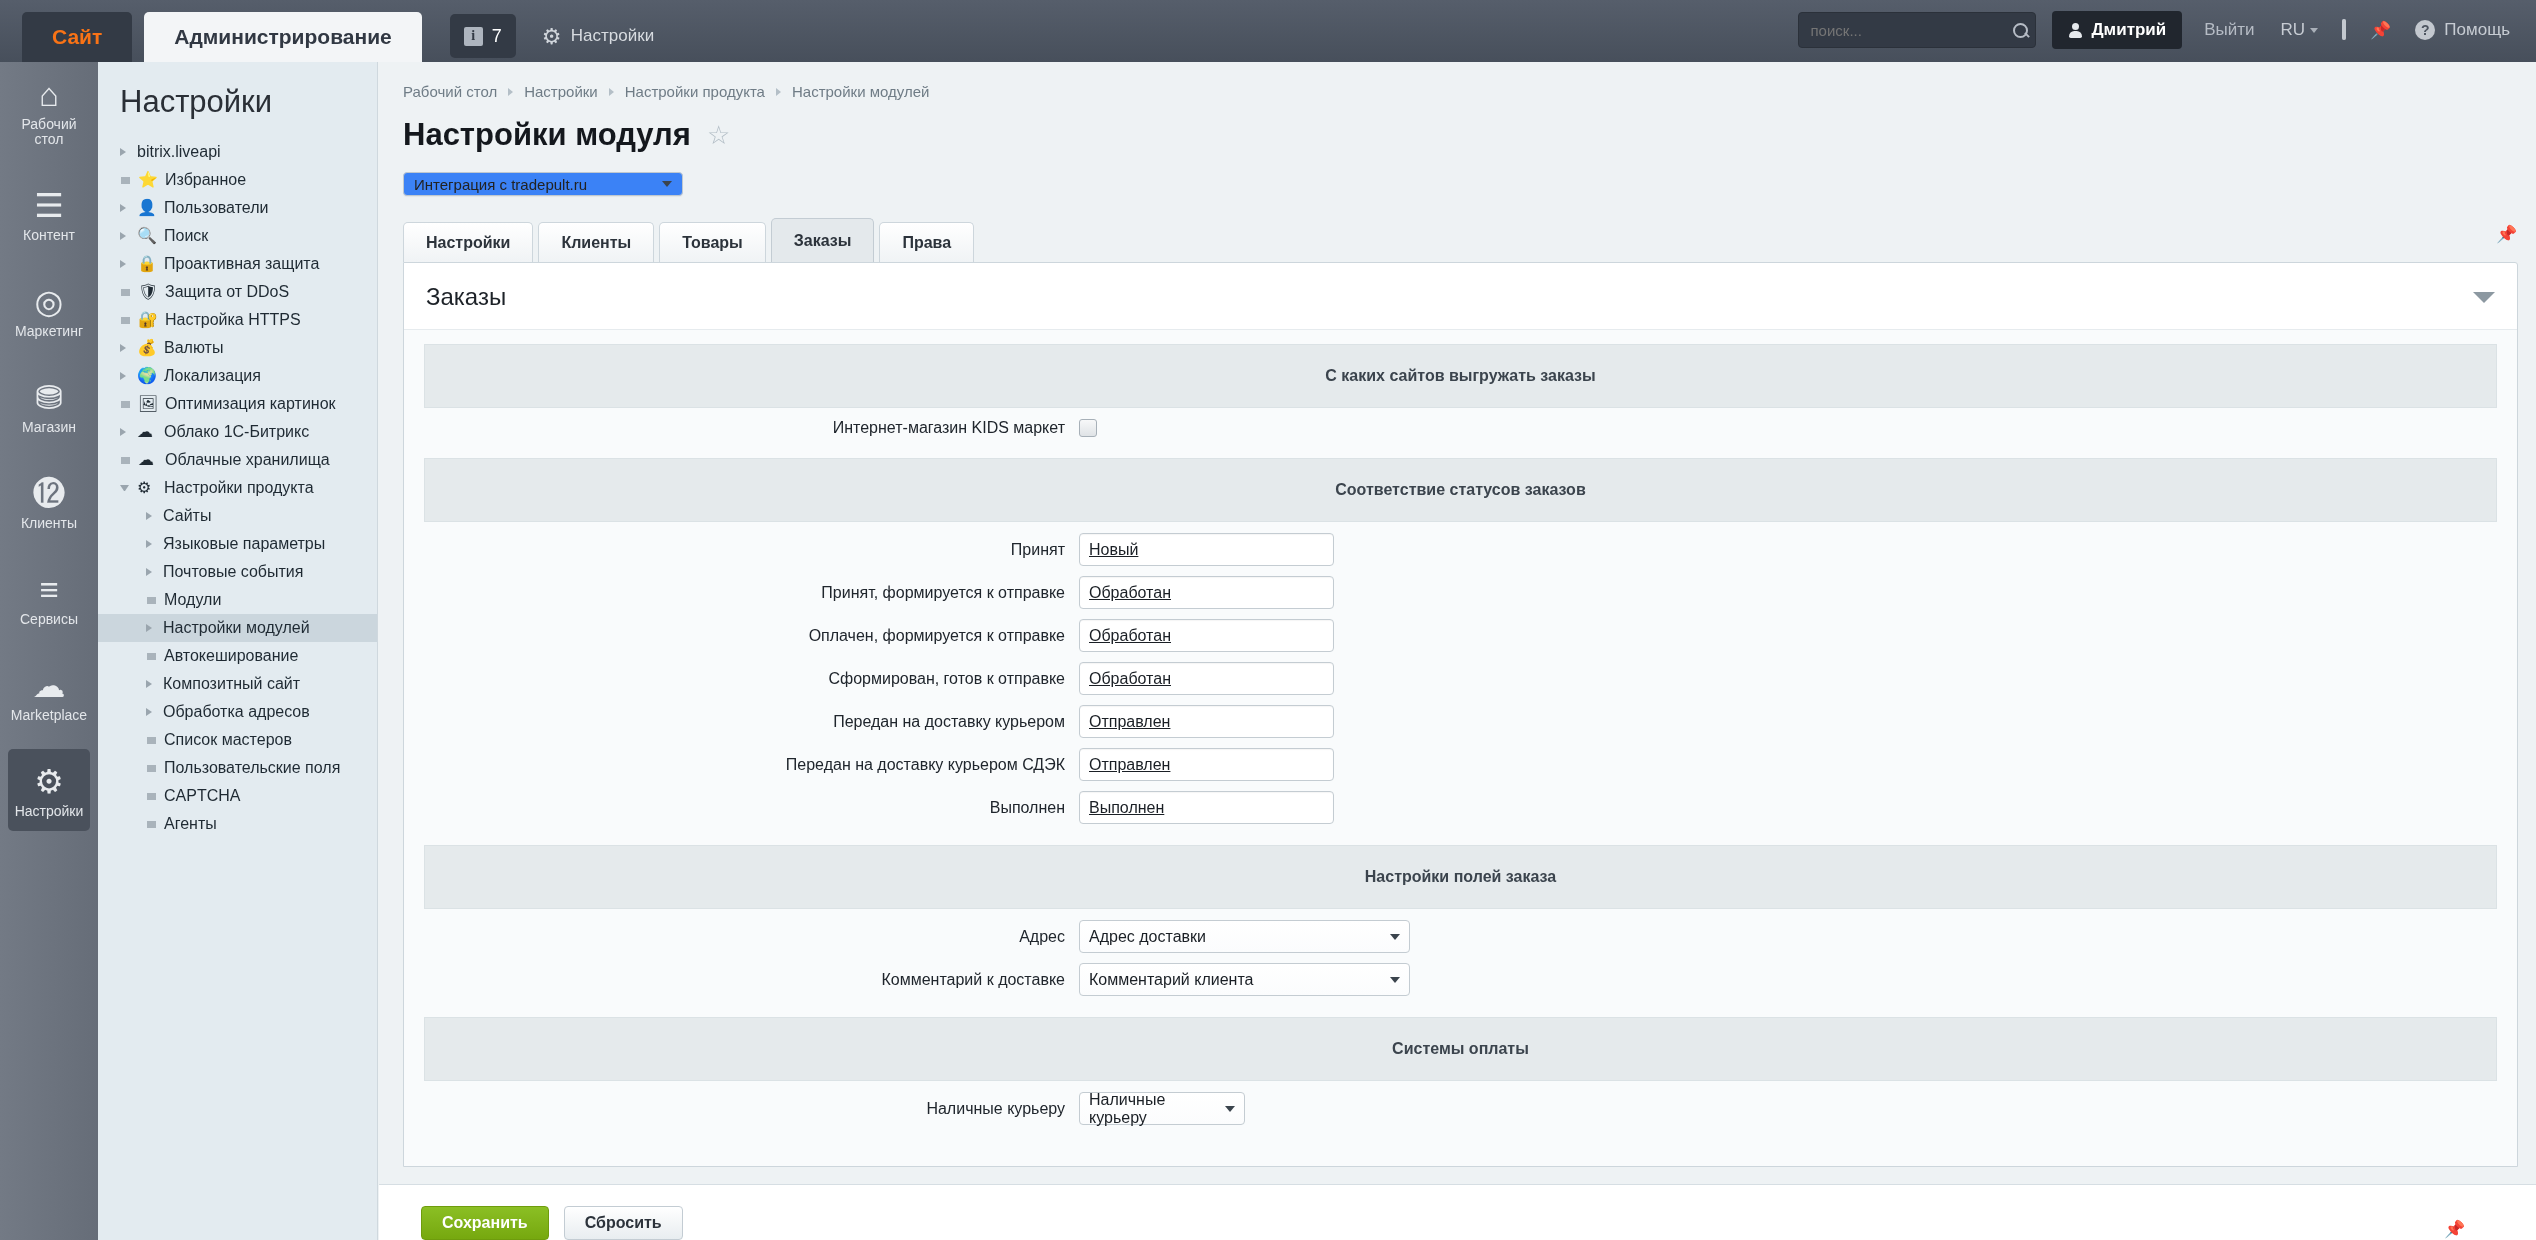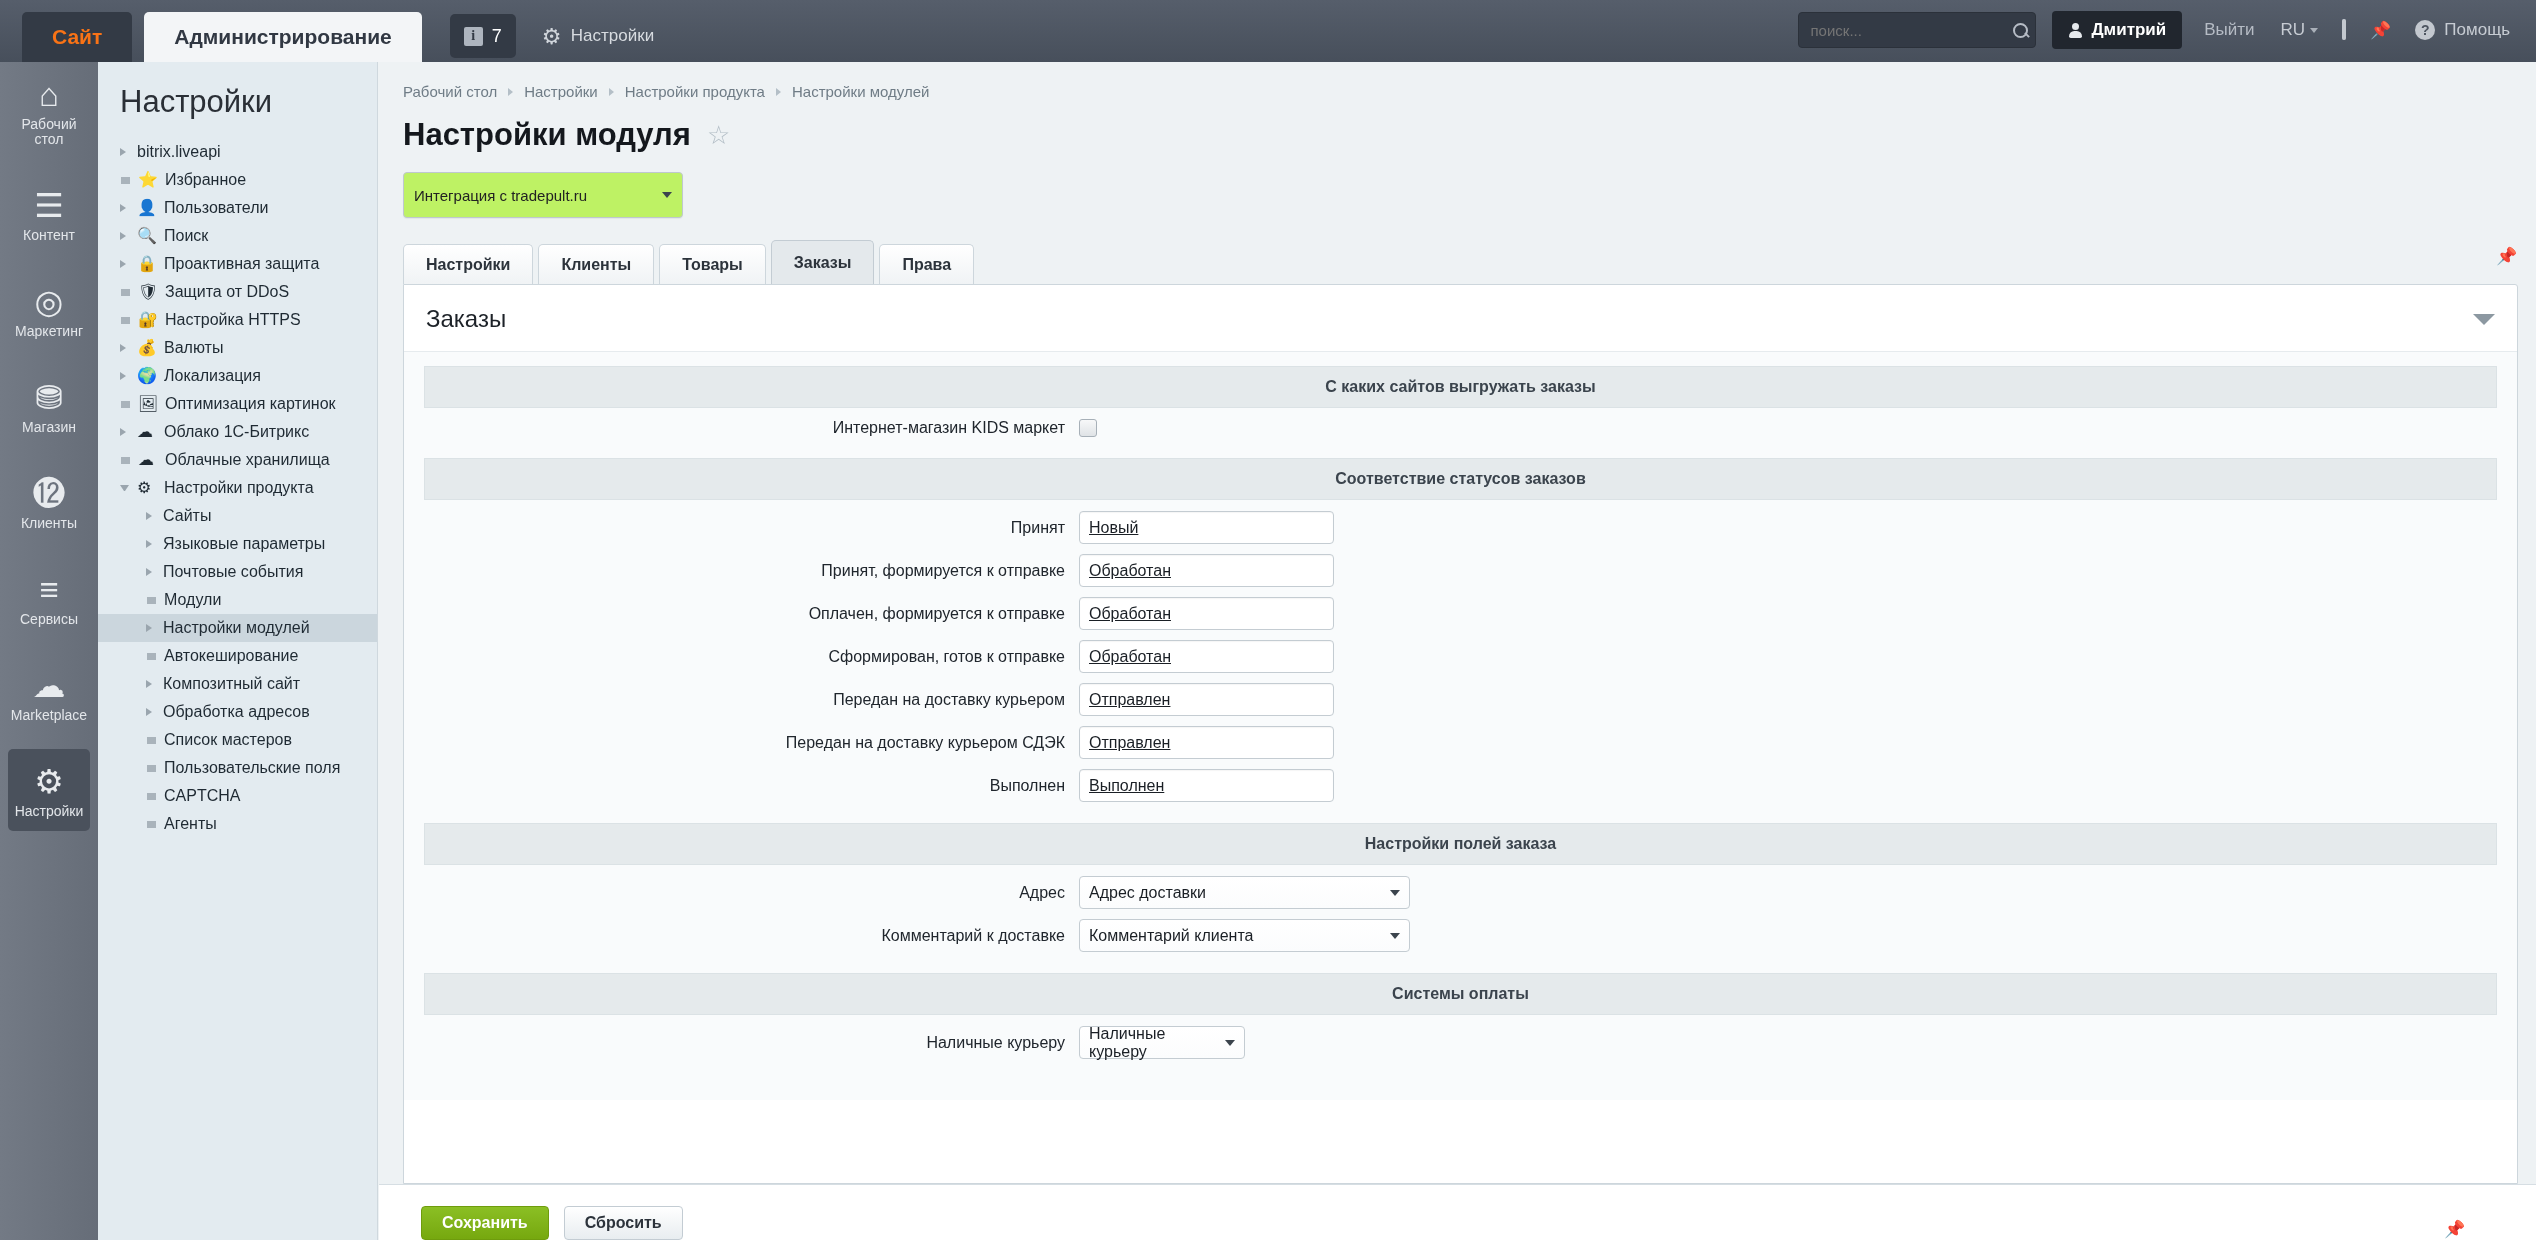--- a/index.html
+++ b/index.html
@@ -197,22 +197,22 @@
   .page-title-row {
     display: flex; align-items: center; gap: 16px;
     padding: 17px 0 0 24px;
   }
   .page-title { font-size: 31px; font-weight: bold; color: #14181d; }
   .star {
     font-size: 26px; color: #b3bec6; cursor: pointer; line-height: 26px;
   }
   .module-select-wrap { padding: 19px 0 0 24px; }
   .module-select {
-    width: 280px; height: 46px;
-    background: #bef264; border: 1px solid #bfc8cf; border-radius: 4px;
+    width: 280px; height: 24px;
+    background: #3b82f6; border: 1px solid #bfc8cf; border-radius: 4px;
     display: flex; align-items: center; padding: 0 10px;
     font-size: 15px; color: #222; cursor: pointer;
     box-shadow: 0 1px 1px rgba(0,0,0,.05);
   }
   .module-select .caret { margin-left: auto; }
   .caret {
     width: 0; height: 0; border-left: 5px solid transparent;
     border-right: 5px solid transparent; border-top: 6px solid #3b444d;
   }
 
@@ -259,21 +259,21 @@
     border-right: 11px solid transparent; border-top: 11px solid #8c98a1;
     cursor: pointer;
   }
   .card-body { padding: 14px 20px 20px 20px; background: #f9fbfc; }
 
   .sec-head {
     background: #e5eaec;
     border: 1px solid #dbe2e5;
     text-align: center;
     font-size: 16px; font-weight: bold; color: #3b444d;
-    padding: 11px 0; margin-bottom: 6px;
+    padding: 22px 0; margin-bottom: 6px;
   }
   .frow {
     display: flex; align-items: center;
     padding: 5px 0;
   }
   .flabel {
     width: 655px; text-align: right; padding-right: 14px;
     font-size: 16px; color: #20262d;
   }
   .finput {

